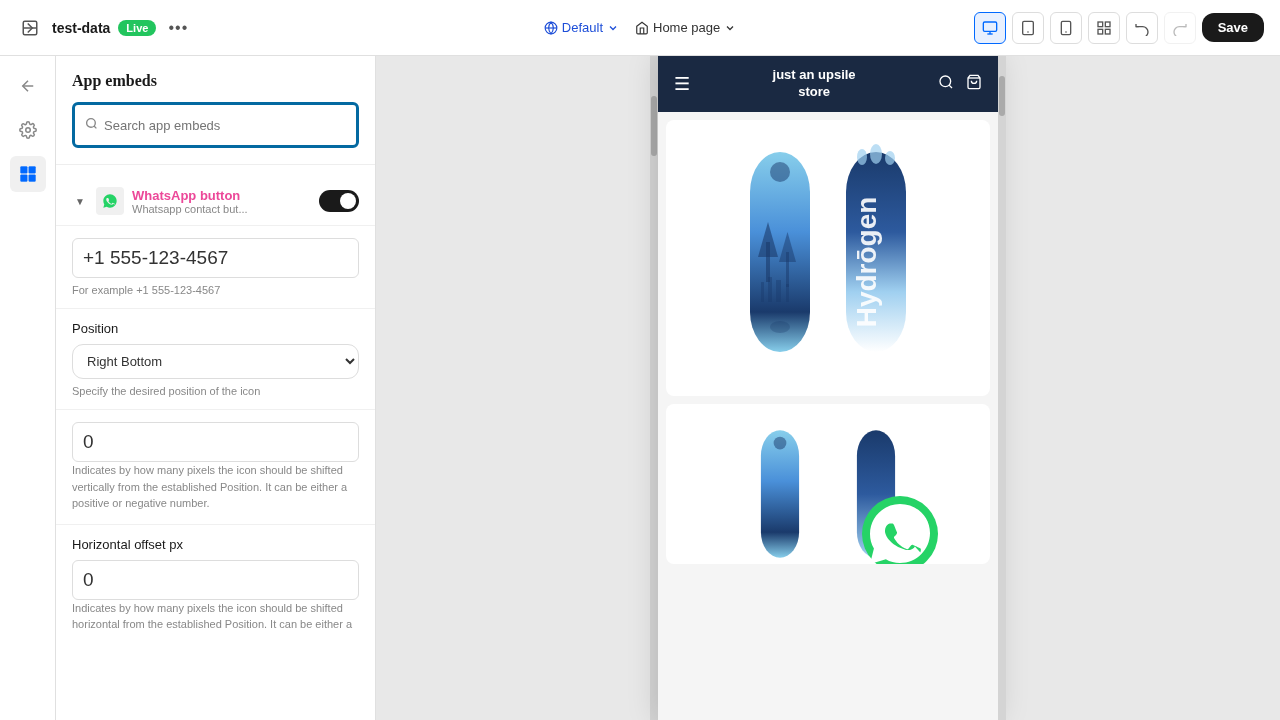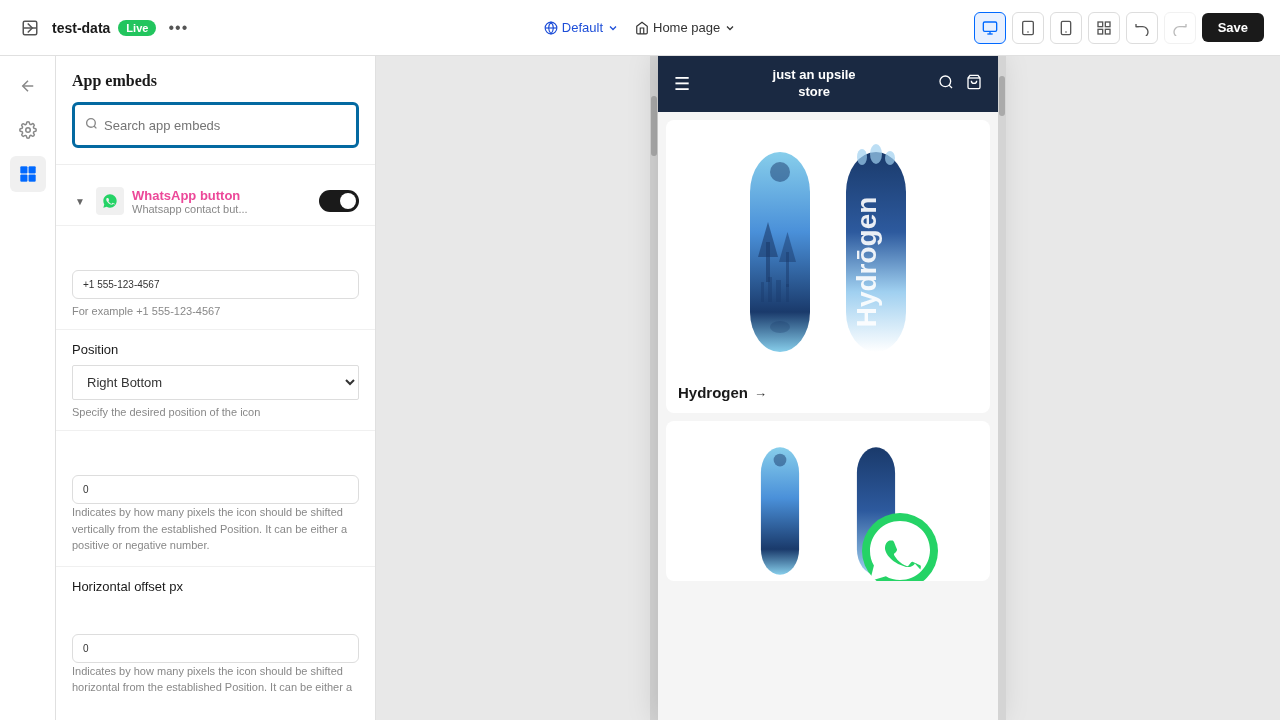--- a/index.html
+++ b/index.html
@@ -11,21 +11,21 @@
     .back-icon { width: 28px; height: 28px; display: flex; align-items: center; justify-content: center; cursor: pointer; color: #555; font-size: 18px; }
     .store-name { font-weight: 600; font-size: 14px; color: #1a1a1a; }
     .live-badge { background: #22c55e; color: #fff; font-size: 11px; font-weight: 600; padding: 2px 8px; border-radius: 12px; }
     .more-icon { width: 28px; height: 28px; display: flex; align-items: center; justify-content: center; cursor: pointer; color: #555; font-size: 16px; letter-spacing: 1px; }
     .topbar-center { display: flex; align-items: center; gap: 16px; }
     .default-btn { display: flex; align-items: center; gap: 4px; font-size: 13px; color: #1d4ed8; background: none; border: none; cursor: pointer; justify-content: flex-end; }
     .home-page-btn { display: flex; align-items: center; gap: 4px; font-size: 13px; color: #333; background: none; border: none; cursor: pointer; }
     .topbar-right { display: flex; align-items: center; gap: 6px; flex: 1; justify-content: flex-end; }
     .icon-btn { width: 32px; height: 32px; display: flex; align-items: center; justify-content: center; cursor: pointer; color: #555; border: 1px solid #ddd; border-radius: 6px; background: #fff; }
     .icon-btn.active { border: 1px solid #0069ff; background: #e8f0fe; color: #0069ff; }
-    .save-btn { background: #1a1a1a; color: #fff; font-size: 13px; font-weight: 600; padding: 7px 16px; border-radius: 6px; border: none; cursor: pointer; }
+    .save-btn { background: #1a1a1a; color: #fff; font-size: 13px; font-weight: 600; padding: 7px 16px; border-radius: 12px; border: none; cursor: pointer; }
 
     
     .main { display: flex; flex: 1; overflow: hidden; }
 
     
     .left-icons { width: 56px; background: #fff; border-right: 1px solid #e0e0e0; display: flex; flex-direction: column; align-items: center; padding: 12px 0; gap: 8px; flex-shrink: 0; }
     .left-icon { width: 36px; height: 36px; display: flex; align-items: center; justify-content: center; cursor: pointer; color: #888; border-radius: 6px; }
     .left-icon.active { background: #f0f0f0; color: #0069ff; }
 
     
@@ -45,23 +45,23 @@
     .embed-info { flex: 1; }
     .embed-name { font-size: 13px; font-weight: 600; color: #ec4899; }
     .embed-desc { font-size: 11px; color: #888; }
     .toggle { position: relative; width: 40px; height: 22px; flex-shrink: 0; }
     .toggle-slider { position: absolute; inset: 0; background: #1a1a1a; border-radius: 11px; cursor: pointer; }
     .toggle-slider:before { content: ''; position: absolute; width: 16px; height: 16px; background: white; border-radius: 50%; top: 3px; right: 3px; }
 
     
     .field-group { padding: 12px 16px; border-top: 1px solid #f0f0f0; }
     .field-label { font-size: 13px; font-weight: 500; color: #1a1a1a; margin-bottom: 8px; }
-    .field-input { width: 100%; border: 1px solid #ddd; border-radius: 6px; padding: 8px 10px; font-size: 10px; color: #333; outline: none; margin-top: 32px; }
+    .field-input { width: 100%; border: 1px solid #ddd; border-radius: 6px; padding: 8px 10px; font-size: 19px; color: #333; outline: none; }
     .field-hint { font-size: 11px; color: #888; margin-top: 6px; }
-    .field-select { width: 100%; border: 1px solid #ddd; border-radius: 2px; padding: 8px 10px; font-size: 13px; color: #333; outline: none; appearance: auto; background: #fff; }
+    .field-select { width: 100%; border: 1px solid #ddd; border-radius: 11px; padding: 8px 10px; font-size: 13px; color: #333; outline: none; appearance: auto; background: #fff; }
     .field-desc { font-size: 11px; color: #888; line-height: 1.5; }
 
     
     .preview { flex: 1; background: #e8e8e8; display: flex; align-items: flex-start; justify-content: center; overflow: hidden; position: relative; }
     .phone-frame { width: 340px; background: #fff; margin-top: 0; height: 100%; overflow: hidden; position: relative; box-shadow: 0 0 30px rgba(0,0,0,0.15); }
     .phone-topbar { background: #1a2942; height: 56px; display: flex; align-items: center; justify-content: space-between; padding: 0 16px; }
     .hamburger { color: #fff; font-size: 18px; cursor: pointer; }
     .store-title { color: #fff; font-size: 13px; font-weight: 600; text-align: center; line-height: 1.3; }
     .phone-icons { display: flex; gap: 12px; }
     .phone-icon { color: #fff; font-size: 16px; cursor: pointer; }
@@ -319,24 +319,20 @@
               </defs>
               <rect x="14" y="10" width="60" height="200" rx="30" ry="40" fill="url(#grad2)"></rect>
 
               <ellipse cx="30" cy="15" rx="5" ry="8" fill="#a0d0f0" opacity="0.7"></ellipse>
               <ellipse cx="44" cy="12" rx="6" ry="10" fill="#a0d0f0" opacity="0.7"></ellipse>
               <ellipse cx="58" cy="16" rx="5" ry="7" fill="#a0d0f0" opacity="0.7"></ellipse>
 
               <text x="44" y="120" font-size="28" font-weight="900" font-family="Arial Black, sans-serif" fill="white" text-anchor="middle" transform="rotate(-90 44 120)" opacity="0.9">Hydrōgen</text>
             </svg>
           </div>
-          <div class="product-name">
-            <span>Hydrogen</span>
-            <span class="arrow">→</span>
-          </div>
         </div>
 
         <div class="product-card" style="position:relative; height:160px; overflow:hidden;">
           <div style="display:flex; justify-content:center; gap:8px; height:150px; align-items:flex-start; padding-top:8px;">
             <svg width="88" height="140" viewBox="0 0 88 220">
               <defs>
                 <linearGradient id="grad3" x1="0" y1="0" x2="0" y2="1">
                   <stop offset="0%" stop-color="#87ceeb"></stop>
                   <stop offset="40%" stop-color="#4a90d9"></stop>
                   <stop offset="80%" stop-color="#1a3a6b"></stop>

